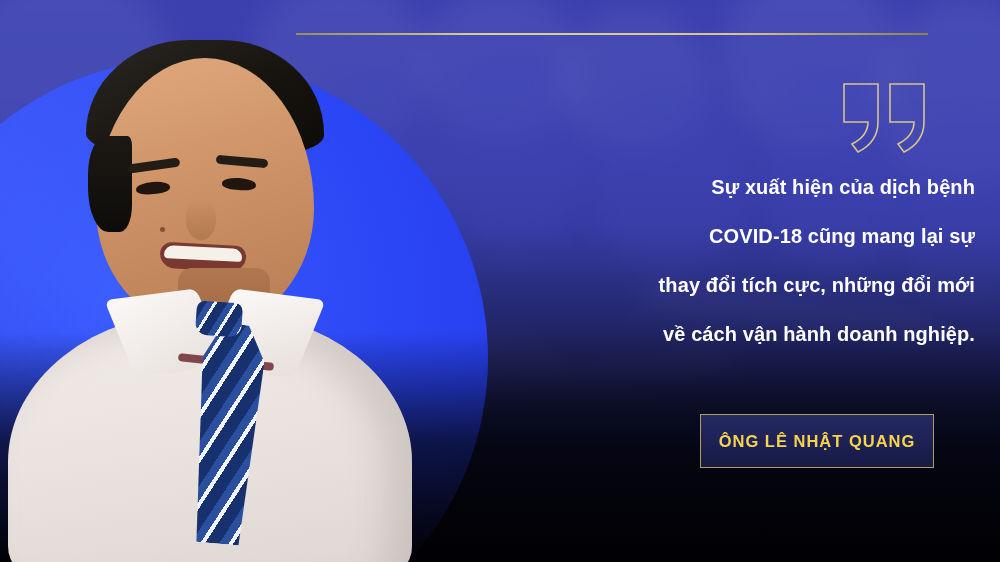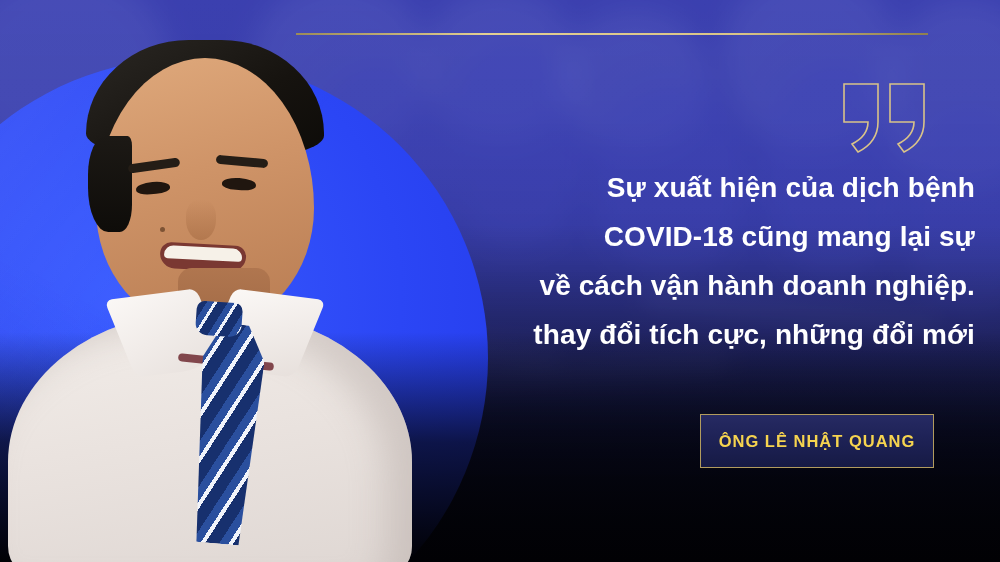--- a/index.html
+++ b/index.html
@@ -259,21 +259,21 @@
   }
 
   
   .quote {
     position: absolute;
     left: 430px;
     top: 163px;
     width: 545px;
     text-align: right;
     color: #ffffff;
-    font-size: 28px;
+    font-size: 20px;
     font-weight: 700;
     line-height: 49px;
     letter-spacing: .1px;
   }
   .quote .line { display: block; white-space: nowrap; }
 
   
   .name-badge {
     position: absolute;
     left: 700px;
@@ -356,21 +356,21 @@
   <div class="quote-mark">
     <svg width="92" height="72" viewBox="0 0 92 72" fill="none" stroke="#d9c389" stroke-width="1.6" stroke-linejoin="miter">
       <path d="M2 2 H36 V40 Q36 60 16 70 L10 62 Q26 54 26 40 H2 Z"></path>
       <path d="M48 2 H82 V40 Q82 60 62 70 L56 62 Q72 54 72 40 H48 Z"></path>
     </svg>
   </div>
 
   <div class="quote">
     <span class="line">Sự xuất hiện của dịch bệnh</span>
     <span class="line">COVID-18 cũng mang lại sự</span>
+    <span class="line">thay đổi tích cực, những đổi mới</span>
     <span class="line">về cách vận hành doanh nghiệp.</span>
-    <span class="line">thay đổi tích cực, những đổi mới</span>
   </div>
 
   <div class="name-badge">
     <span>ÔNG LÊ NHẬT QUANG</span>
   </div>
 
 </div>
 
 </body></html>

